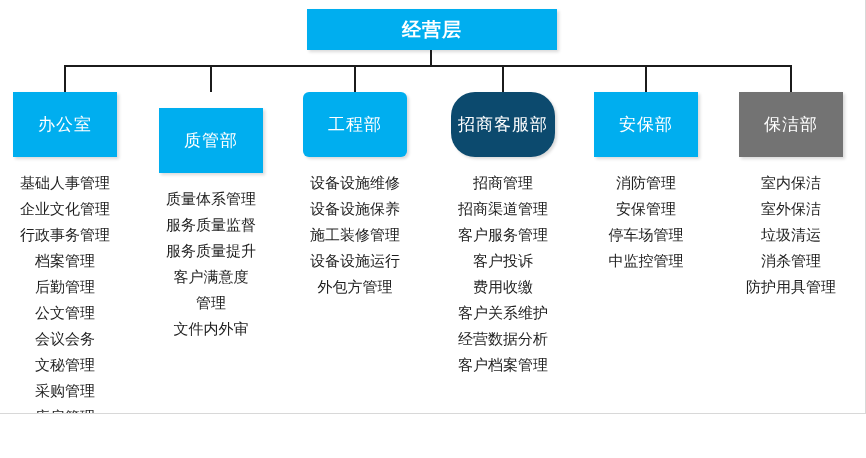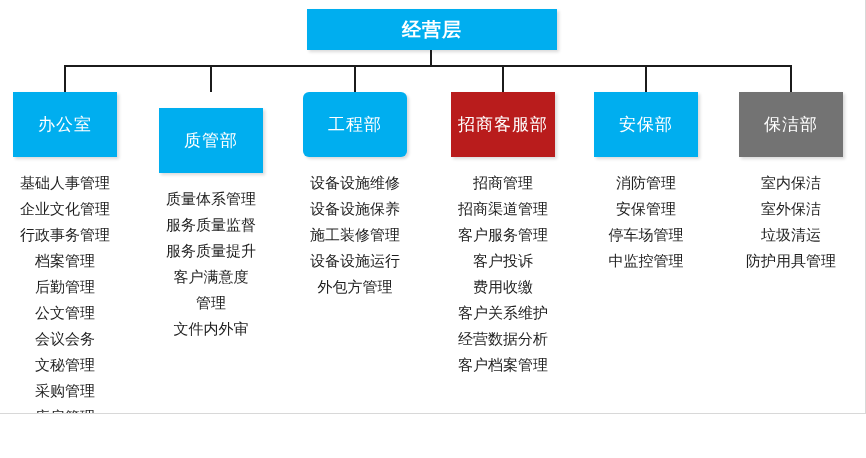--- a/index.html
+++ b/index.html
@@ -107,21 +107,21 @@
         </div>
         <div class="dept-items">
           <div class="dept-item">设备设施维修</div>
           <div class="dept-item">设备设施保养</div>
           <div class="dept-item">施工装修管理</div>
           <div class="dept-item">设备设施运行</div>
           <div class="dept-item">外包方管理</div>
         </div>
       </div>
       <div class="dept-col" style="left: 431px;">
-        <div class="dept-box" style="background: #b91c1c;">
+        <div class="dept-box" style="background: #0c4a6e; border-radius: 24px;">
           <span>招商客服部</span>
         </div>
         <div class="dept-items">
           <div class="dept-item">招商管理</div>
           <div class="dept-item">招商渠道管理</div>
           <div class="dept-item">客户服务管理</div>
           <div class="dept-item">客户投诉</div>
           <div class="dept-item">费用收缴</div>
           <div class="dept-item">客户关系维护</div>
           <div class="dept-item">经营数据分析</div>
@@ -140,17 +140,18 @@
         </div>
       </div>
       <div class="dept-col" style="left: 719px;">
         <div class="dept-box" style="background: #737373;">
           <span>保洁部</span>
         </div>
         <div class="dept-items">
           <div class="dept-item">室内保洁</div>
           <div class="dept-item">室外保洁</div>
           <div class="dept-item">垃圾清运</div>
+          <div class="dept-item">消杀管理</div>
           <div class="dept-item">防护用具管理</div>
         </div>
       </div>
     </div>
 </div>
 
 </body></html>

